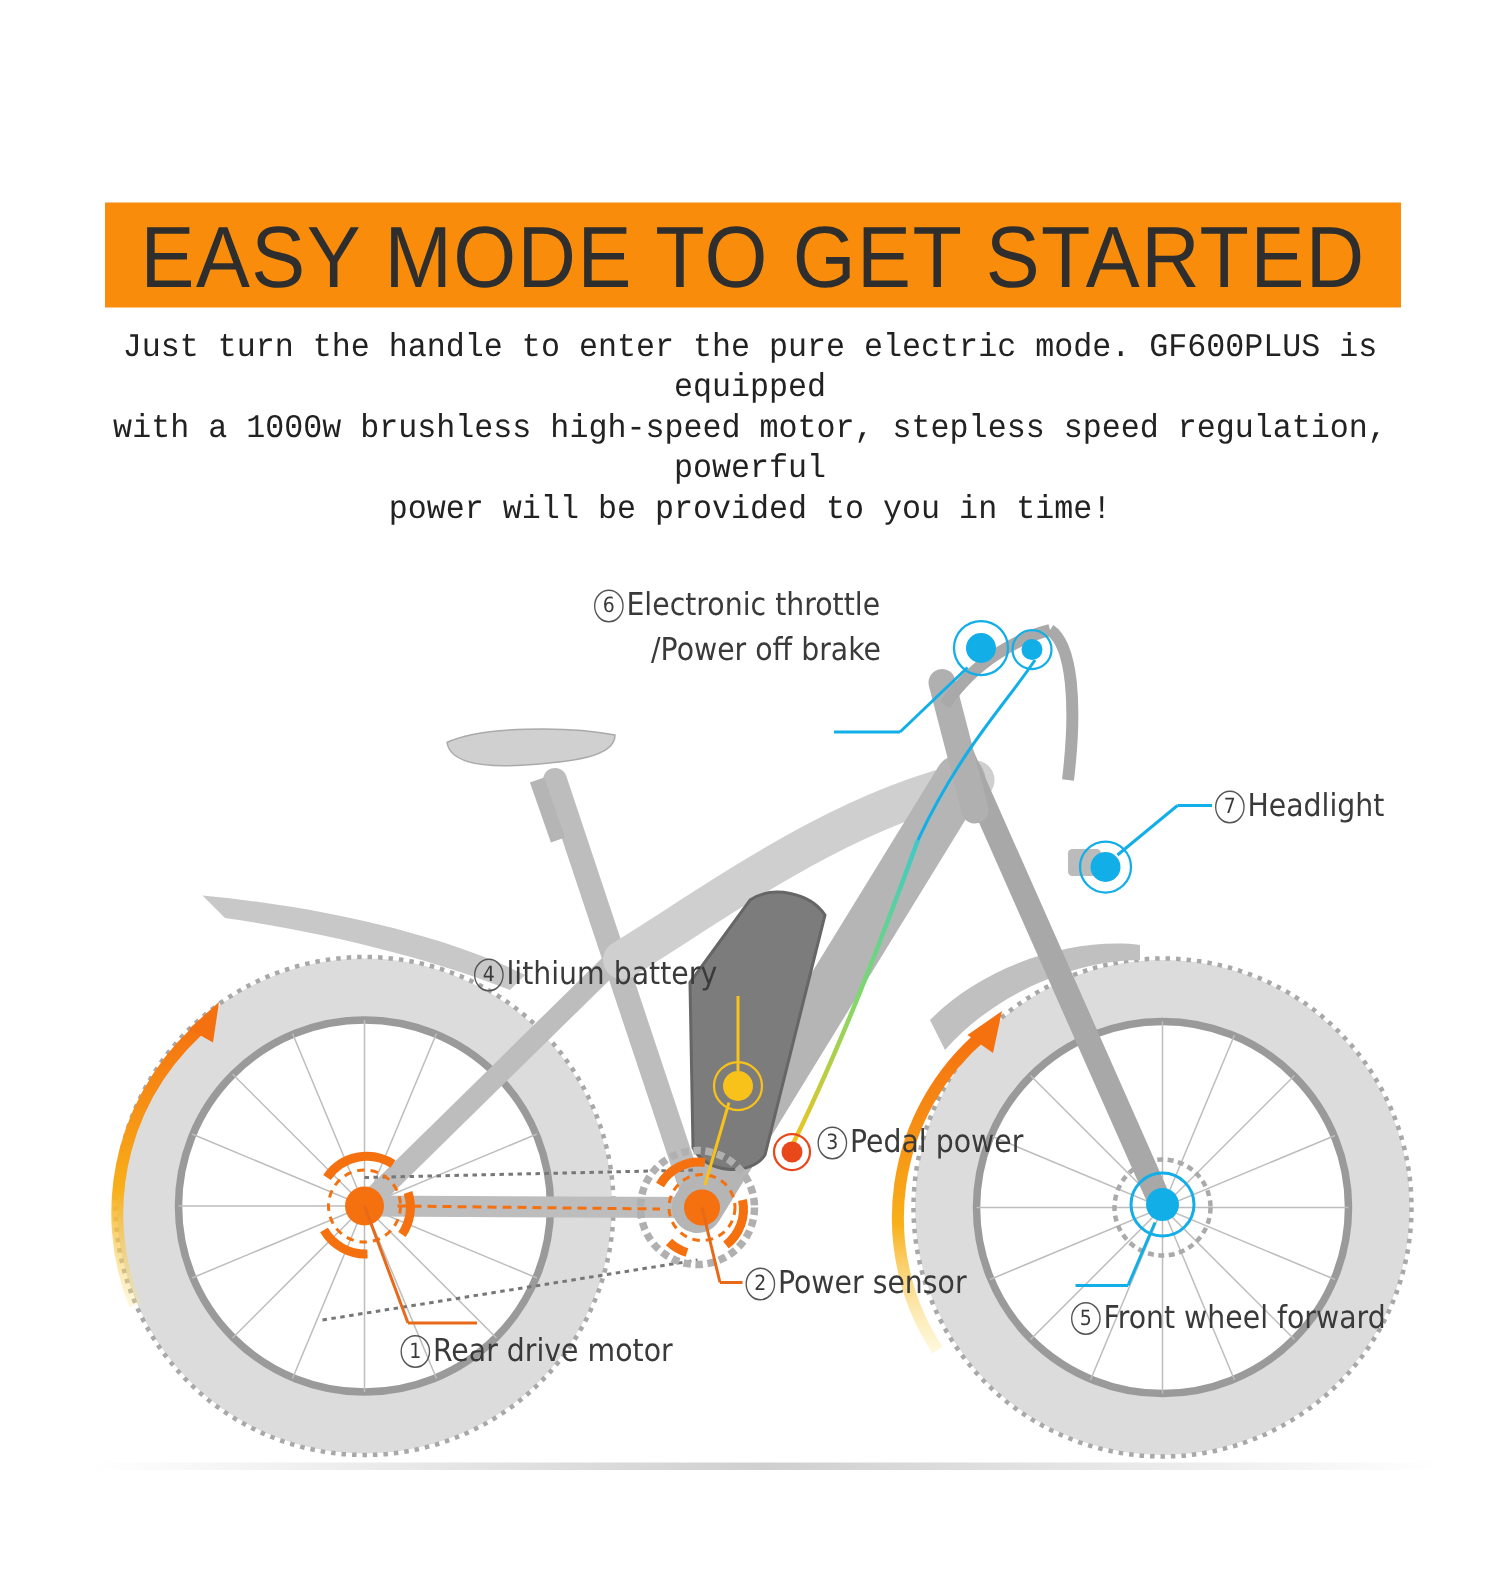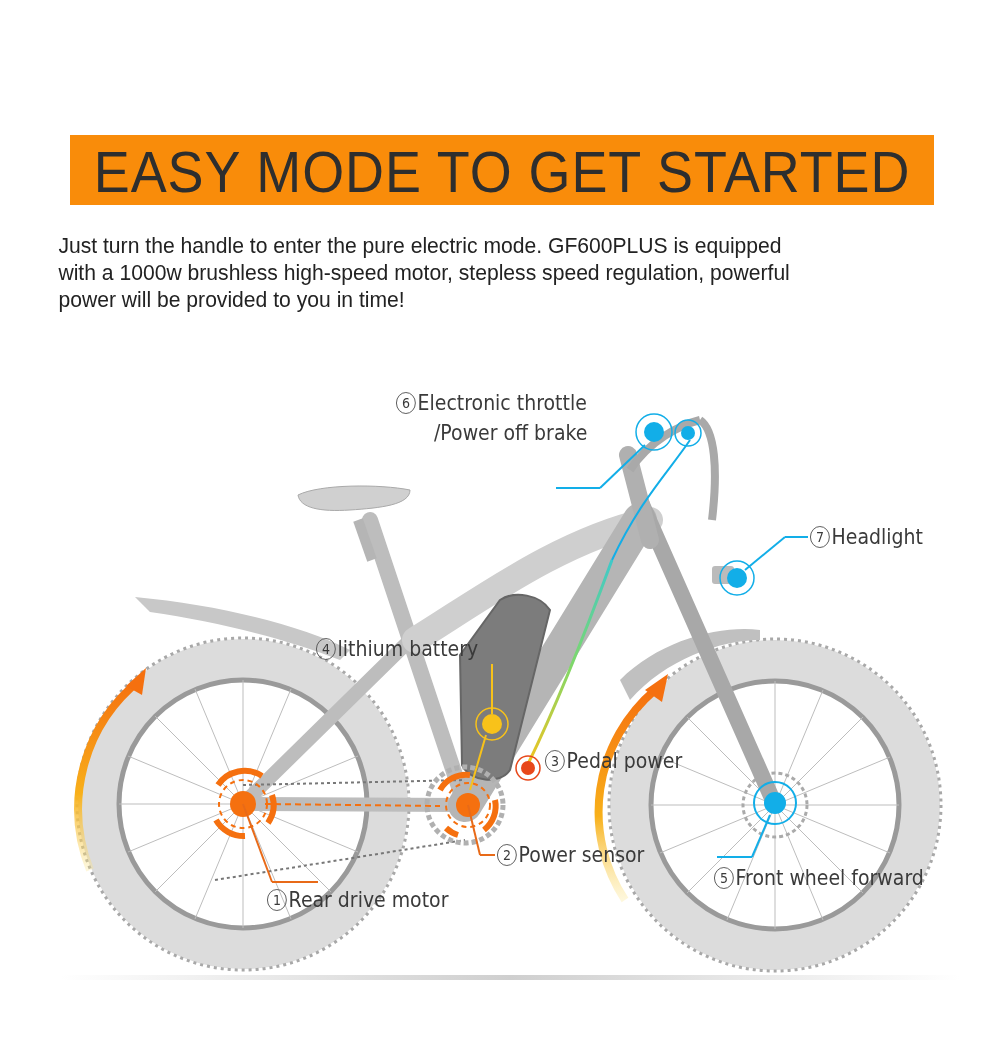--- a/index.html
+++ b/index.html
@@ -1,19 +1,19 @@
 <!DOCTYPE html>
 <html><head>
 <meta charset="utf-8">
 <style>
   html, body { margin: 0; padding: 0; background: #ffffff; }
   body { width: 1000px; height: 1060px; position: relative; overflow: hidden; font-family: "Liberation Sans", sans-serif; }
   .banner { position: absolute; left: 70px; top: 135px; width: 864px; height: 70px; background: #f98c0a; display: flex; align-items: center; justify-content: center; }
   .banner-title { font-family: "Liberation Sans", sans-serif; font-size: 58px; font-weight: 400; color: #2e2e2e; letter-spacing: 1px; transform: scaleX(0.93); white-space: nowrap; line-height: 1; margin-top: 4px; }
-  .intro { position: absolute; left: 40px; top: 232px; width: 920px; font-size: 22px; line-height: 27px; color: #222; }
+  .intro { position: absolute; left: 40px; top: 218px; width: 920px; text-align: center; font-size: 22px; line-height: 27px; color: #222; font-family: Liberation Mono, monospace; }
   .intro div { transform: scaleX(0.96); }
   .diagram { position: absolute; left: 0; top: 0; width: 1000px; height: 1060px; }
   .label { position: absolute; font-family: "DejaVu Sans", sans-serif; font-size: 21px; color: #3a3a3a; white-space: nowrap; transform: scaleX(0.9); transform-origin: left center; }
   .num { display: inline-block; width: 20px; height: 20px; border: 1.4px solid #555; border-radius: 50%; font-size: 14px; line-height: 20px; text-align: center; margin-right: 2px; vertical-align: 2px; }
 </style>
 </head>
 <body>
 
 <div class="banner">
   <div class="banner-title">EASY MODE TO GET STARTED</div>

